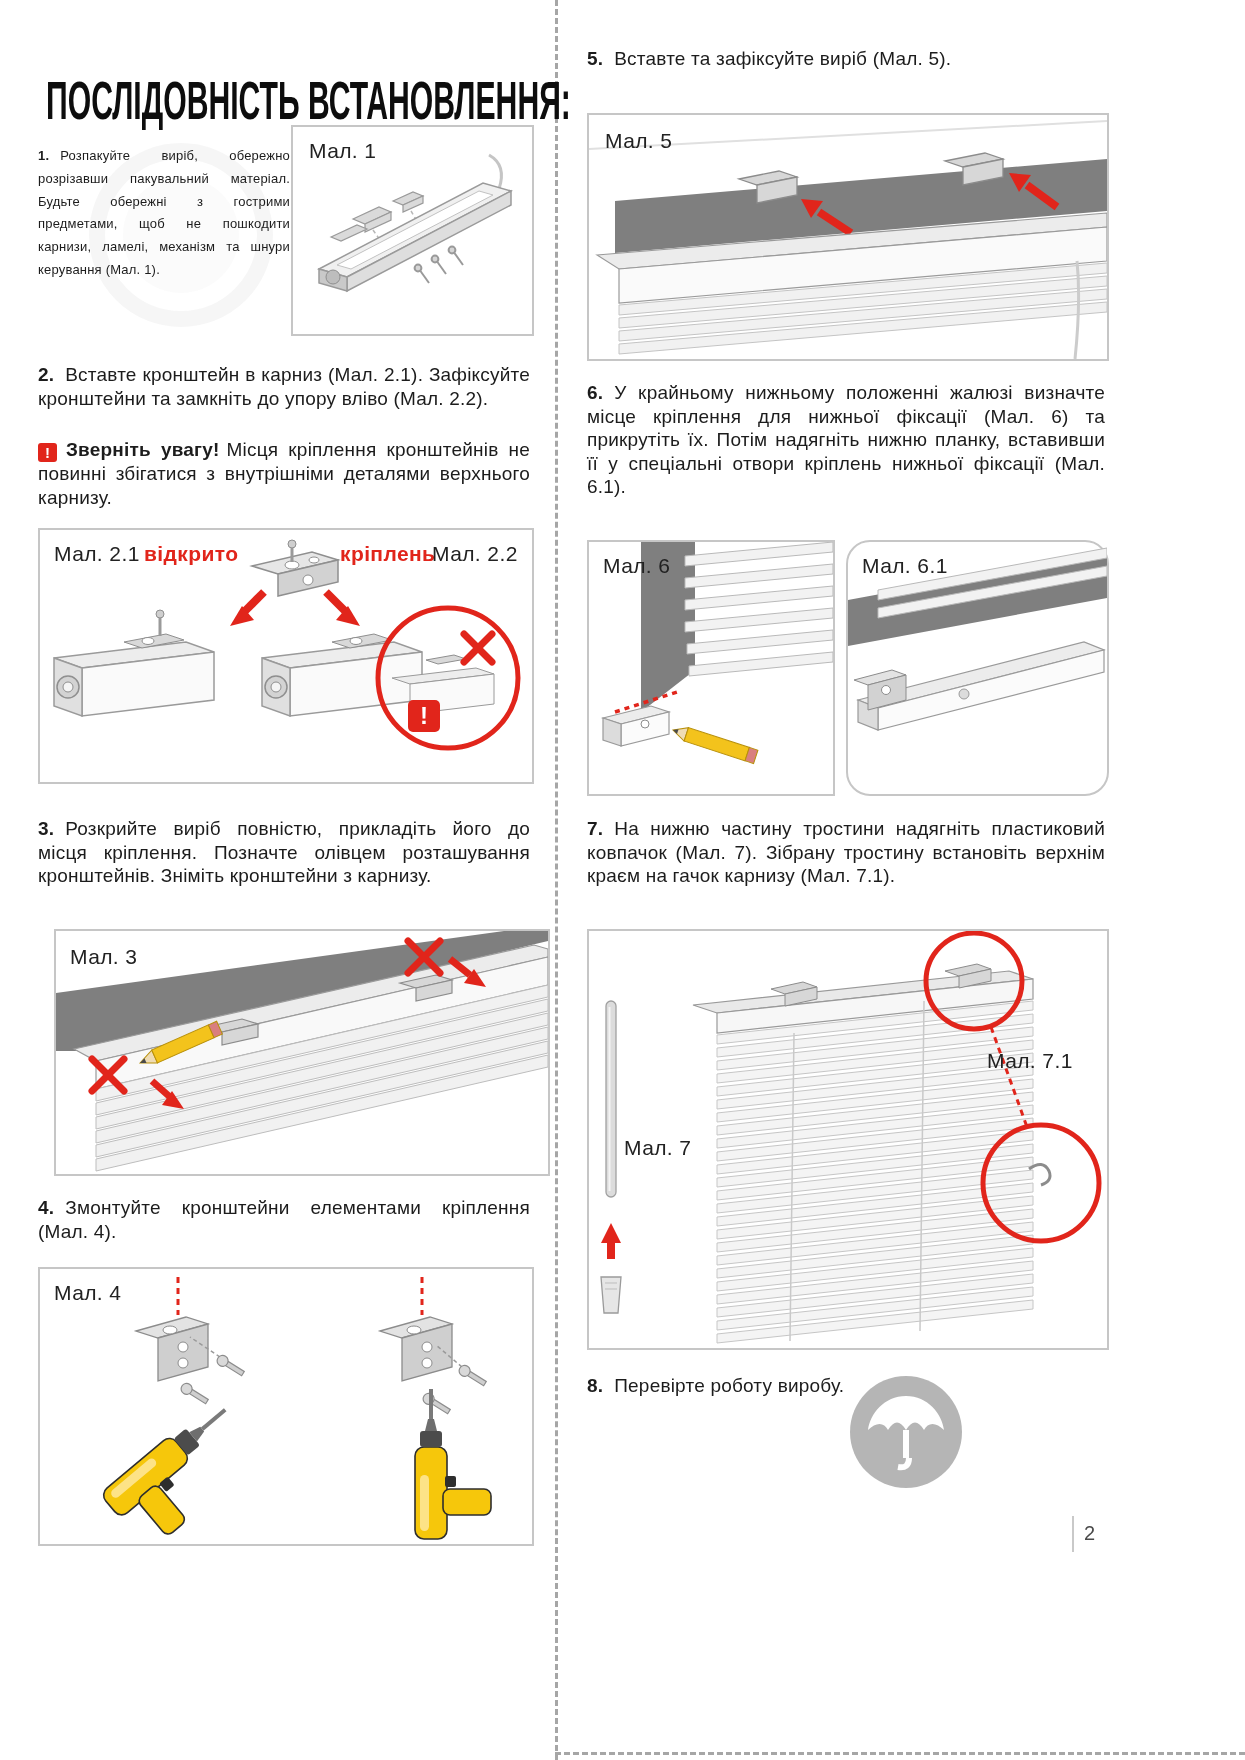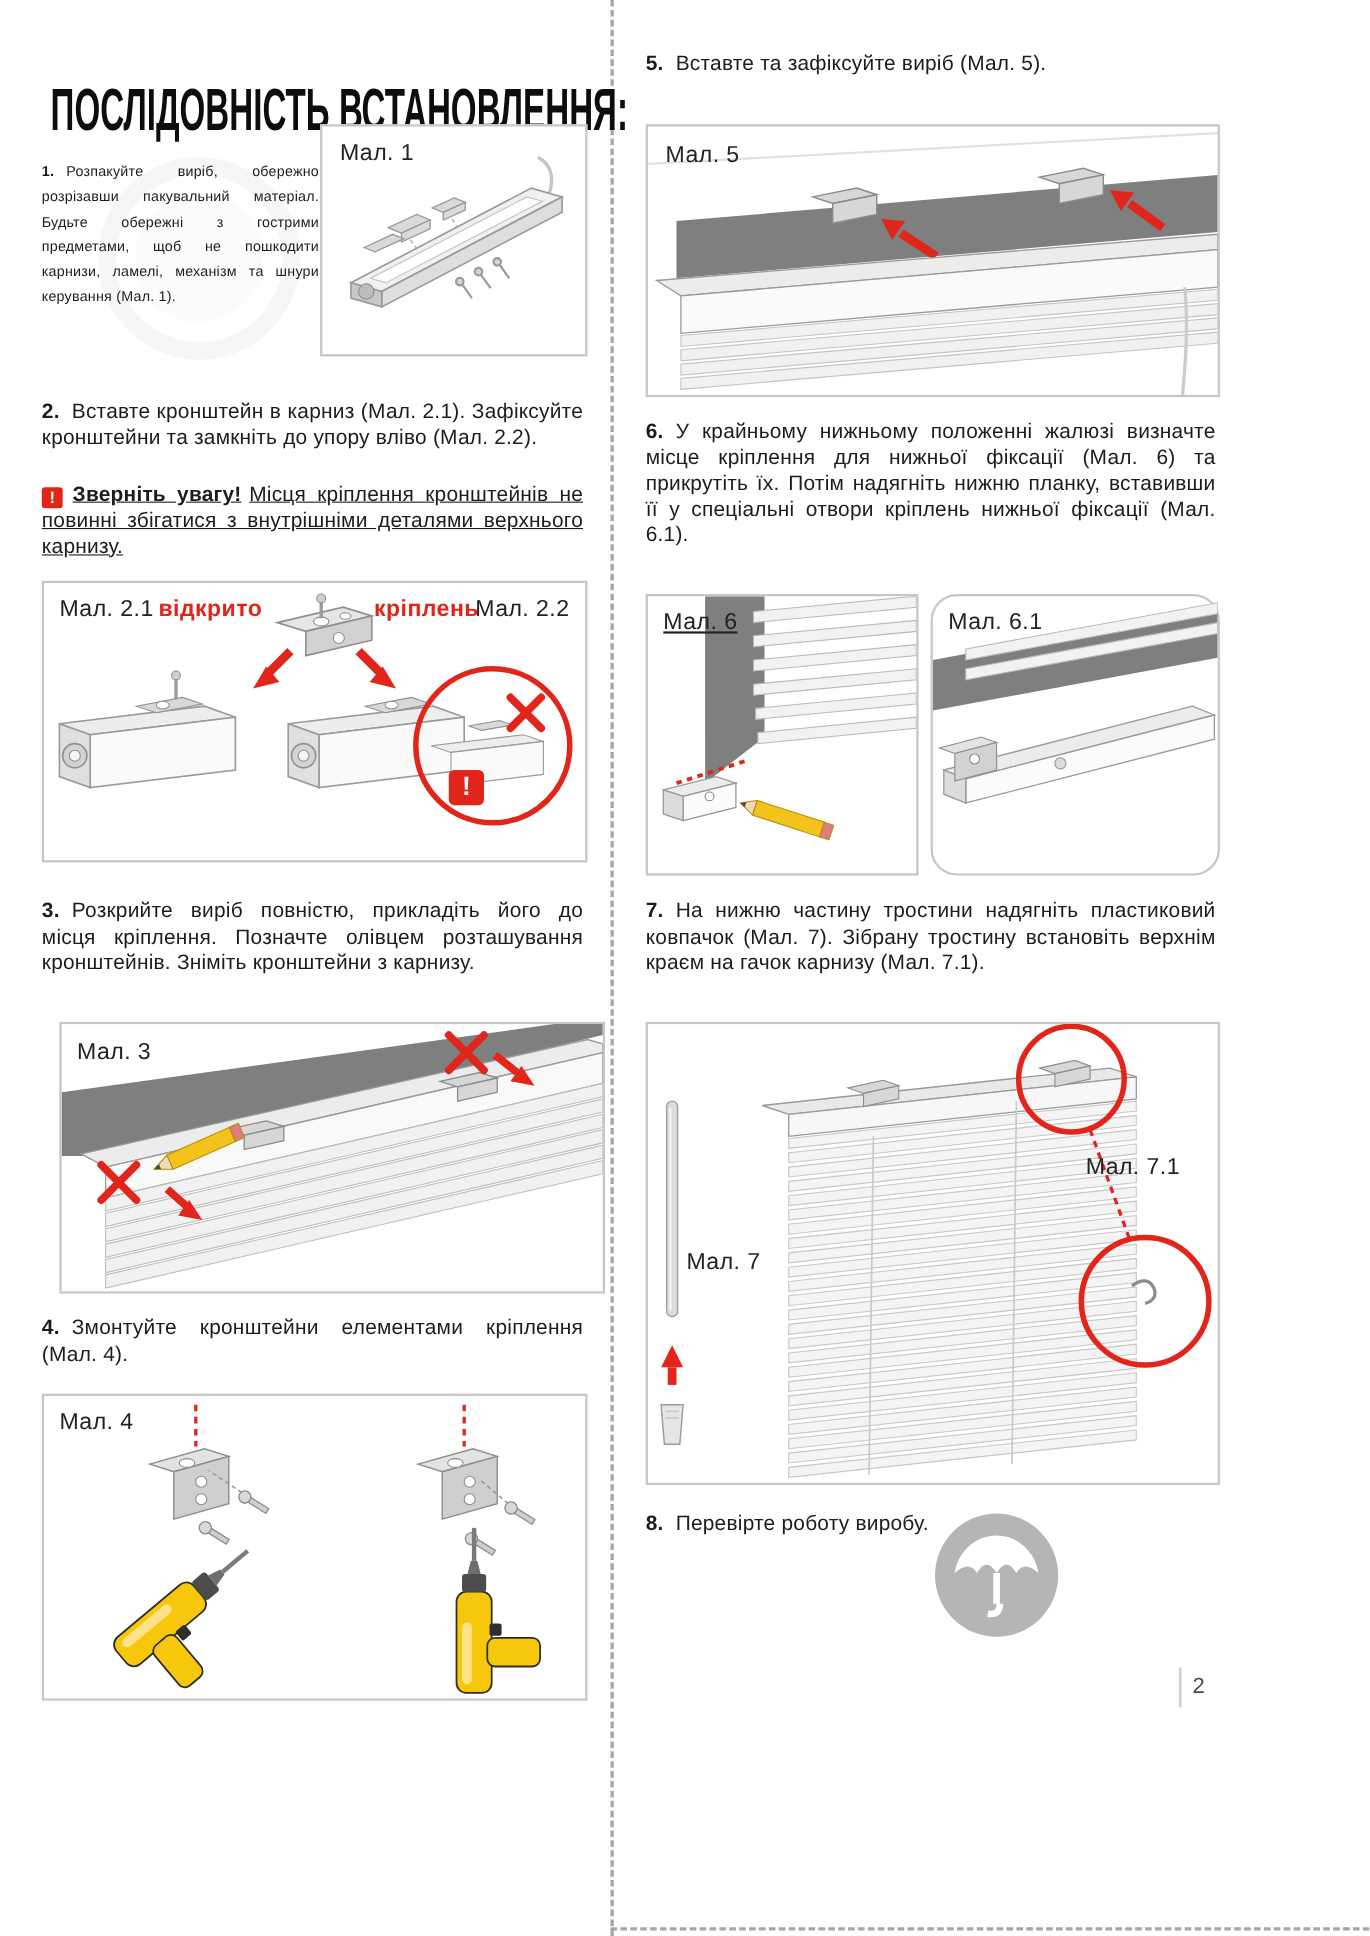--- a/index.html
+++ b/index.html
@@ -38,21 +38,21 @@
 
   <div class="vdivider"></div>
   <div class="hdivider"></div>
 
   <h1 class="title">ПОСЛІДОВНІСТЬ ВСТАНОВЛЕННЯ:</h1>
 
   <p class="step small" style="left:38px;top:114px;width:252px;">
     <b class="num">1.</b><span>Розпакуйте виріб, обережно розрізавши пакувальний матеріал. Будьте обережні з гострими предметами, щоб не пошкодити карнизи, ламелі, механізм та шнури керування (Мал. 1).</span>
   </p>
 
-  <div class="figbox" style="left:291px;top:113px;width:239px;height:207px;text-decoration:underline;">
+  <div class="figbox" style="left:291px;top:125px;width:239px;height:207px;text-decoration:underline;">
     <span class="figlabel" style="left:16px;top:12px;">Мал. 1</span>
     <svg viewBox="0 0 239 207">
       <path d="M196,28 q18,10 10,34 q-6,18 -22,14" fill="none" stroke="#c5c5c5" stroke-width="3"></path>
       <g fill="#dadada" stroke="#9a9a9a" stroke-width="1.2">
         <polygon points="60,92 86,80 98,85 72,97"></polygon>
           <polygon points="72,97 98,85 98,93 72,105"></polygon>
         <polygon points="100,74 120,65 130,69 110,78"></polygon>
           <polygon points="110,78 130,69 130,76 110,85"></polygon>
         <polygon points="38,110 64,98 74,102 48,114"></polygon>
       </g>
@@ -72,21 +72,21 @@
           <circle cx="142" cy="132" r="3.4"></circle>
         <line x1="160" y1="124" x2="170" y2="138"></line>
           <circle cx="159" cy="123" r="3.4"></circle>
       </g>
     </svg>
   </div>
 
   <p class="step" style="left:38px;top:363px;width:492px;">
     <b class="num">2.</b><span>Вставте кронштейн в карниз (Мал. 2.1). Зафіксуйте кронштейни та замкніть до упору вліво (Мал. 2.2).</span>
   </p>
-  <p class="step" style="left:38px;top:438px;width:492px;text-decoration:underline;">
+  <p class="step" style="left:38px;top:438px;width:492px;">
     <span class="warn-badge">!</span><b class="w-title">Зверніть увагу!</b><span>Місця кріплення кронштейнів не повинні збігатися з внутрішніми деталями верхнього карнизу.</span>
   </p>
 
   <div class="figbox" style="left:38px;top:528px;width:492px;height:252px;">
     <span class="figlabel" style="left:14px;top:12px;">Мал. 2.1</span>
     <span class="figlabel red" style="left:104px;top:12px;">відкрито</span>
     <span class="figlabel red" style="left:300px;top:12px;">кріплень</span>
     <span class="figlabel" style="left:392px;top:12px;">Мал. 2.2</span>
     <span class="fig2-warn">!</span>
     <svg viewBox="0 0 492 252">
@@ -269,21 +269,21 @@
       </g>
       <path d="M488,146 q4,40 -2,98" fill="none" stroke="#cccccc" stroke-width="3"></path>
     </svg>
   </div>
 
   <p class="step" style="left:587px;top:381px;width:518px;">
     <b class="num">6.</b><span>У крайньому нижньому положенні жалюзі визначте місце кріплення для нижньої фіксації (Мал. 6) та прикрутіть їх. Потім надягніть нижню планку, вставивши її у спеціальні отвори кріплень нижньої фіксації (Мал. 6.1).</span>
   </p>
 
   <div class="figbox" style="left:587px;top:540px;width:244px;height:252px;">
-    <span class="figlabel" style="left:14px;top:12px;text-decoration:underline;">Мал. 6</span>
+    <span class="figlabel" style="left:14px;top:12px;">Мал. 6</span>
     <svg viewBox="0 0 244 252">
       <polygon points="52,0 106,0 106,128 52,170" fill="#7f7f7f"></polygon>
       <g fill="#f2f2f2" stroke="#b9b9b9" stroke-width="1">
         <polygon points="96,14 244,0 244,10 96,24"></polygon>
           <polygon points="96,36 244,22 244,32 96,46"></polygon>
         <polygon points="96,58 244,44 244,54 96,68"></polygon>
           <polygon points="96,80 244,66 244,76 96,90"></polygon>
         <polygon points="98,102 244,88 244,98 98,112"></polygon>
           <polygon points="100,124 244,110 244,120 100,134"></polygon>
       </g>

